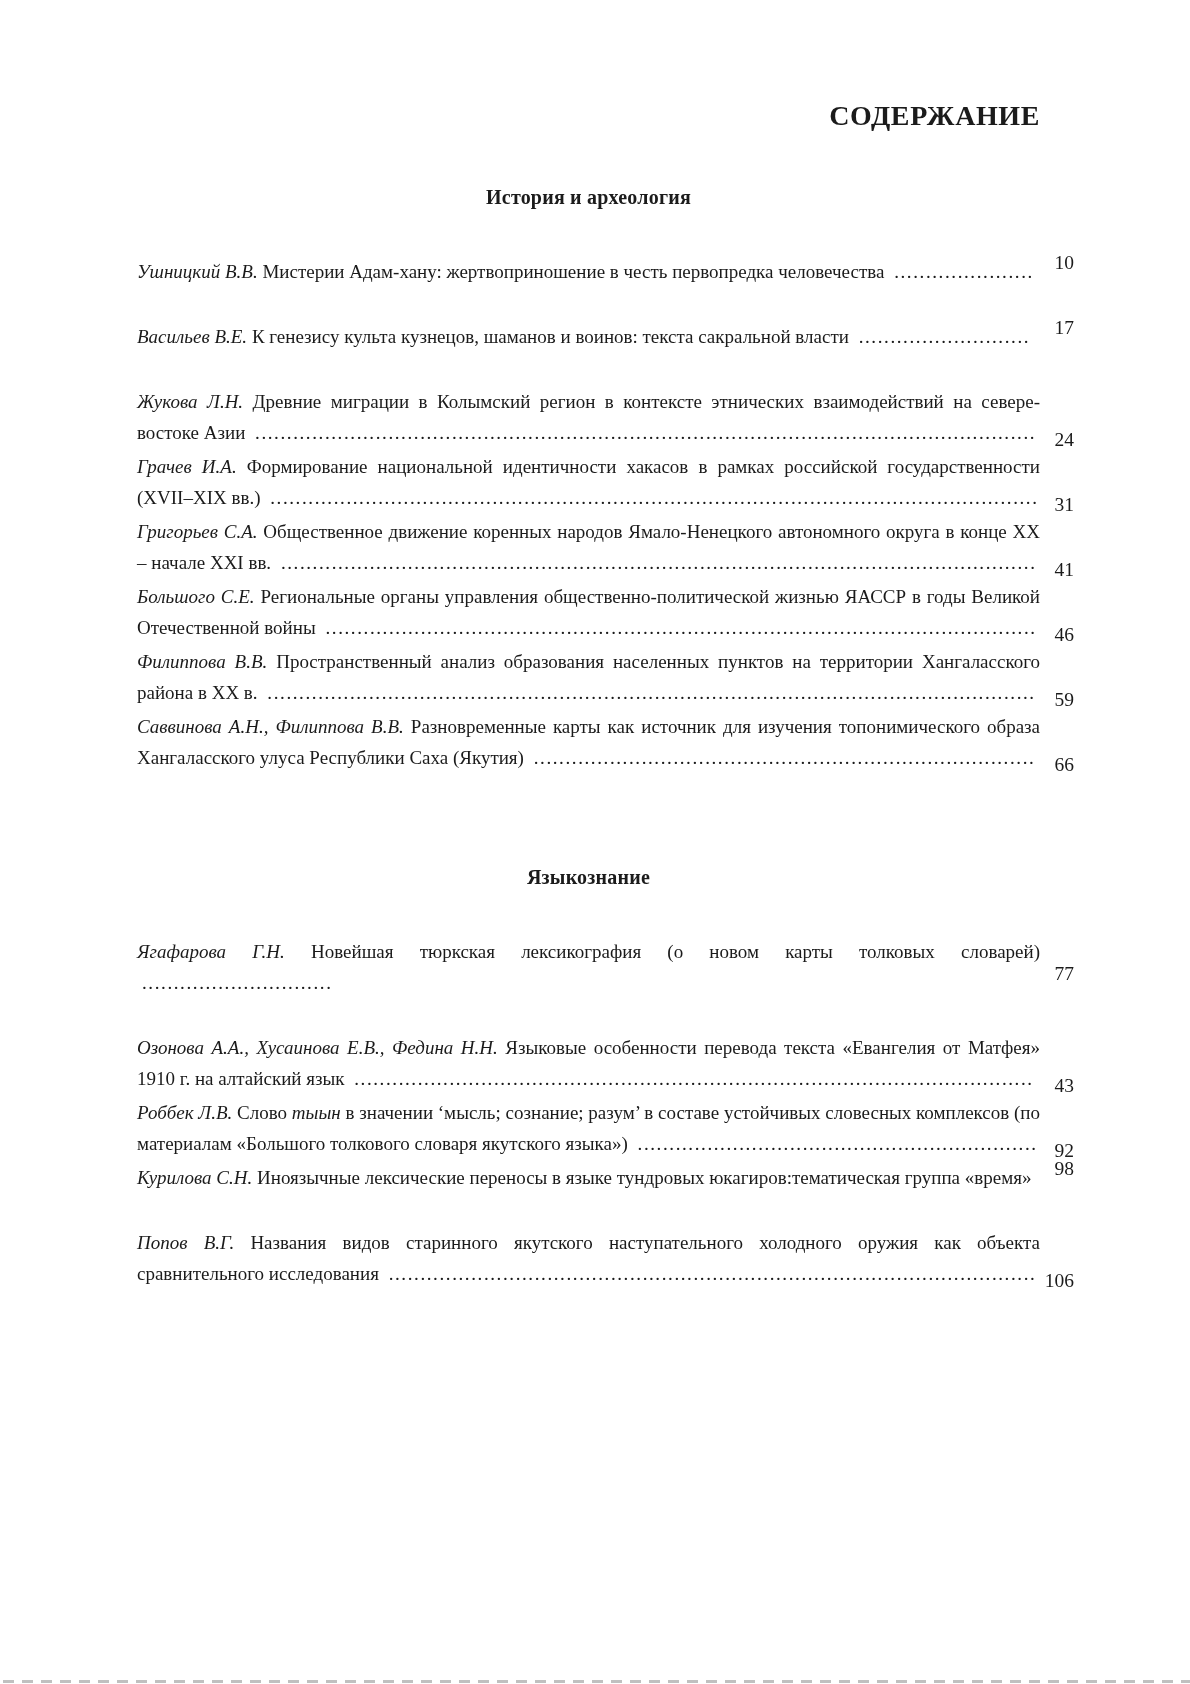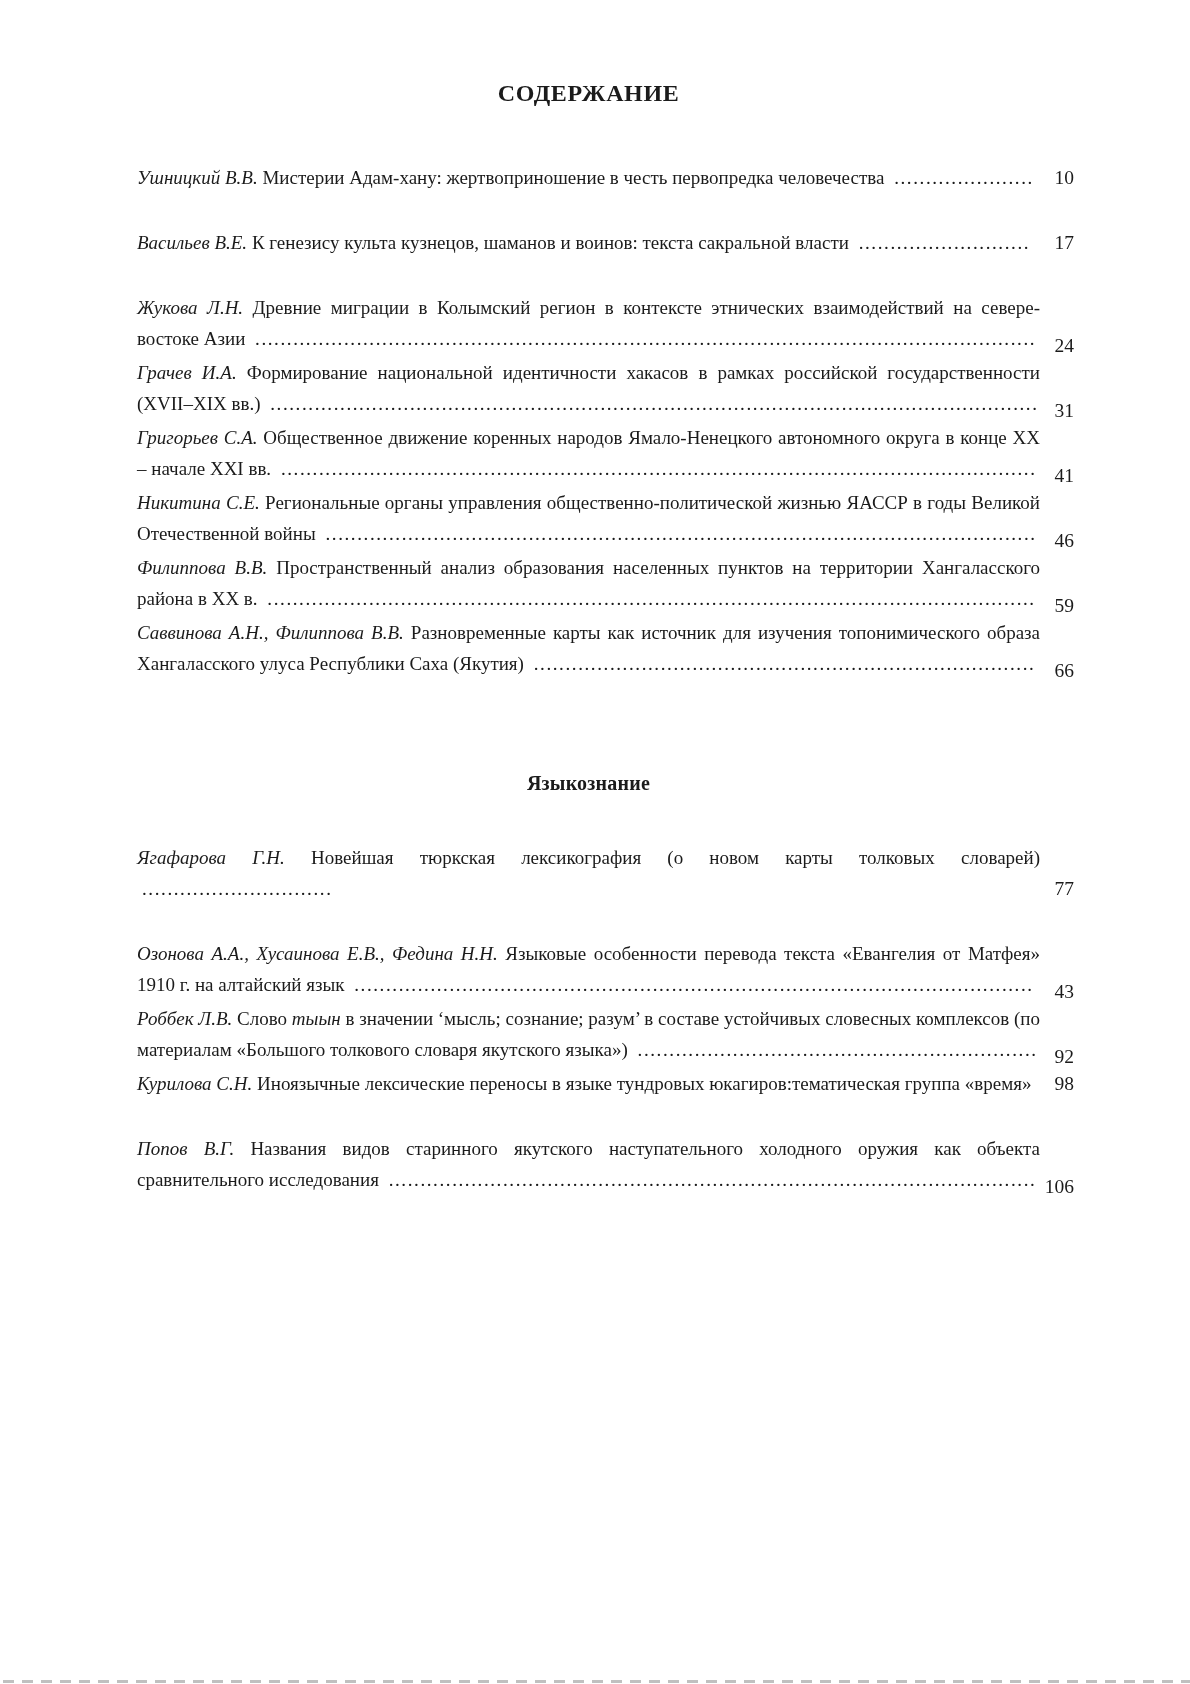--- a/index.html
+++ b/index.html
@@ -11,25 +11,25 @@
     overflow: hidden;
     font-family: "Liberation Serif", "DejaVu Serif", serif;
     color: #1b1b1b;
   }
   .content {
     margin-left: 137px;
     width: 903px;
   }
   h1.doc-title {
     margin: 0 0 56px 0;
-    padding-top: 80px;
-    font-size: 24px;
+    padding-top: 103px;
+    font-size: 28px;
     line-height: 26px;
     font-weight: bold;
-    text-align: center;
+    text-align: right;
     letter-spacing: 0.6px;
   }
   section.toc-section + section.toc-section { margin-top: 92px; }
   h2.section-heading {
     margin: 0 0 46px 0;
     font-size: 20px;
     line-height: 25px;
     font-weight: bold;
     text-align: center;
     letter-spacing: 0.2px;
@@ -45,21 +45,21 @@
   .entry .authors { font-style: italic; }
   .entry .tpart.it { font-style: italic; }
   .entry .dots {
     letter-spacing: 1.6px;
     margin-left: 5px;
     white-space: nowrap;
   }
   .entry .num {
     position: absolute;
     right: -34px;
-    bottom: 0;
+    bottom: 9px;
     font-size: 19.5px;
     line-height: 31px;
   }
   .entry.multi .num { bottom: -7px; }
   .scan-artifact {
     position: absolute;
     left: 3px;
     right: 0;
     bottom: 1px;
     height: 3px;
@@ -68,26 +68,27 @@
   }
 </style>
 </head>
 <body>
 
 <div class="page">
   <div class="content">
     <h1 class="doc-title">СОДЕРЖАНИЕ</h1>
     <div id="sections">
         <section class="toc-section">
+          <h2 class="section-heading">История и археология</h2>
           <div class="entry single"><span class="authors">Ушницкий В.В.</span> <span class="tpart">Мистерии Адам-хану: жертвоприношение в честь первопредка человечества</span> <span class="dots">......................</span><span class="num">10</span></div>
           <div class="entry single"><span class="authors">Васильев В.Е.</span> <span class="tpart">К генезису культа кузнецов, шаманов и воинов: текста сакральной власти</span> <span class="dots">...........................</span><span class="num">17</span></div>
           <div class="entry multi"><span class="authors">Жукова Л.Н.</span> <span class="tpart">Древние миграции в Колымский регион в контексте этнических взаимодействий на севере-востоке Азии</span> <span class="dots">...........................................................................................................................</span><span class="num">24</span></div>
           <div class="entry multi"><span class="authors">Грачев И.А.</span> <span class="tpart">Формирование национальной идентичности хакасов в рамках российской государственности (XVII–XIX вв.)</span> <span class="dots">.........................................................................................................................</span><span class="num">31</span></div>
           <div class="entry multi"><span class="authors">Григорьев С.А.</span> <span class="tpart">Общественное движение коренных народов Ямало-Ненецкого автономного округа в конце XX – начале XXI вв.</span> <span class="dots">.......................................................................................................................</span><span class="num">41</span></div>
-          <div class="entry multi"><span class="authors">Никитина С.Е.</span> <span class="tpart">Региональные органы управления общественно-политической жизнью ЯАССР в годы Великой Отечественной войны</span> <span class="dots">................................................................................................................</span><span class="num">46</span></div>
+          <div class="entry multi"><span class="authors">Большого С.Е.</span> <span class="tpart">Региональные органы управления общественно-политической жизнью ЯАССР в годы Великой Отечественной войны</span> <span class="dots">................................................................................................................</span><span class="num">46</span></div>
           <div class="entry multi"><span class="authors">Филиппова В.В.</span> <span class="tpart">Пространственный анализ образования населенных пунктов на территории Хангаласского района в XX в.</span> <span class="dots">.........................................................................................................................</span><span class="num">59</span></div>
           <div class="entry multi"><span class="authors">Саввинова А.Н., Филиппова В.В.</span> <span class="tpart">Разновременные карты как источник для изучения топонимического образа Хангаласского улуса Республики Саха (Якутия)</span> <span class="dots">...............................................................................</span><span class="num">66</span></div>
         </section>
         <section class="toc-section">
           <h2 class="section-heading">Языкознание</h2>
           <div class="entry single"><span class="authors">Ягафарова Г.Н.</span> <span class="tpart">Новейшая тюркская лексикография (о новом карты толковых словарей)</span> <span class="dots">..............................</span><span class="num">77</span></div>
           <div class="entry multi"><span class="authors">Озонова А.А., Хусаинова Е.В., Федина Н.Н.</span> <span class="tpart">Языковые особенности перевода текста «Евангелия от Матфея» 1910 г. на алтайский язык</span> <span class="dots">...........................................................................................................</span><span class="num">43</span></div>
           <div class="entry multi"><span class="authors">Роббек Л.В.</span> <span class="tpart">Слово </span><span class="tpart it">тыын</span><span class="tpart"> в значении ‘мысль; сознание; разум’ в составе устойчивых словесных комплексов (по материалам «Большого толкового словаря якутского языка»)</span> <span class="dots">...............................................................</span><span class="num">92</span></div>
           <div class="entry single"><span class="authors">Курилова С.Н.</span> <span class="tpart">Иноязычные лексические переносы в языке тундровых юкагиров:тематическая группа «время»</span> <span class="dots"></span><span class="num">98</span></div>
           <div class="entry multi"><span class="authors">Попов В.Г.</span> <span class="tpart">Названия видов старинного якутского наступательного холодного оружия как объекта сравнительного исследования</span> <span class="dots">......................................................................................................</span><span class="num">106</span></div>

